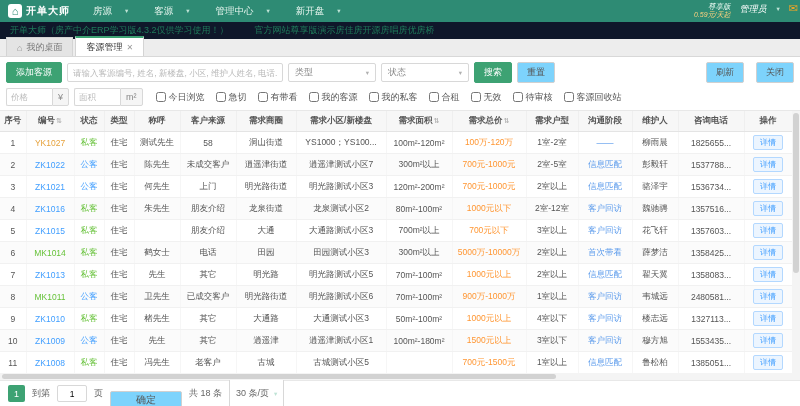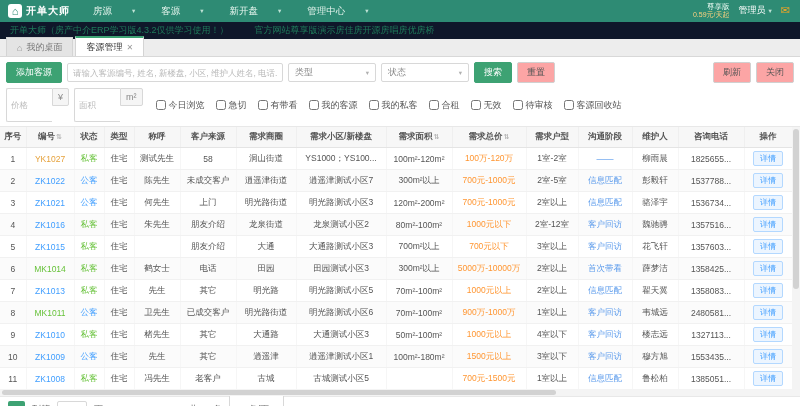--- a/index.html
+++ b/index.html
@@ -6,28 +6,28 @@
   html,body { width:800px; height:406px; overflow:hidden; background:#fff;
     font-family:"Liberation Sans","DejaVu Sans",sans-serif; font-size:9px; color:#444; }
 
   
   .topbar { height:22px; background:#2e8b74; display:flex; align-items:center; color:#fff; }
   .logo { display:flex; align-items:center; gap:4px; padding:0 10px 0 8px; }
   .logo-mark { width:14px; height:14px; background:#fff; border-radius:3px; color:#2e8b74;
     display:flex; align-items:center; justify-content:center; font-size:11px; line-height:1; }
   .logo-text { font-size:10px; font-weight:bold; letter-spacing:1px; }
   .menu { display:flex; height:100%; }
-  .menu-item { padding:0 13px; display:flex; align-items:center; gap:20px; font-size:9.5px;
+  .menu-item { padding:0 13px; display:flex; align-items:center; gap:13px; font-size:9.5px;
     color:#e6f5ee; cursor:pointer; }
   .caret { font-size:6.5px; color:#bfe3d6; }
-  .topbar-right { margin-left:auto; display:flex; align-items:center; gap:9px; padding-right:10px; }
+  .topbar-right { margin-left:auto; display:flex; align-items:flex-start; gap:9px; padding-right:2px;font-style:italic; }
   .promo { text-align:right; line-height:1.15; }
   .promo .l1 { font-size:7.5px; color:#eafaf2; }
   .promo .l2 { font-size:7px; color:#ffd27f; }
-  .user { display:flex; align-items:center; gap:3px; font-size:9px; cursor:pointer; }
+  .user { display:flex; align-items:center; gap:10px; font-size:9px; cursor:pointer; }
   .mail { color:#f5a623; font-size:11px; cursor:pointer; line-height:1; }
 
   
   .noticebar { height:17px; background:#0f172a; display:flex; align-items:center;
     padding:0 10px; color:#1e7a5a; }
   .notice-text { margin-right:26px; }
   .notice-links { display:flex; }
   .notice-link { color:#1e7a5a; text-decoration:none; cursor:pointer; }
 
   
@@ -38,32 +38,32 @@
     display:flex; align-items:center; gap:4px; cursor:pointer; }
   .tab.active { background:#fff; color:#333; border-top:2px solid #3da273; }
   .tab .close-x { color:#999; font-size:8px; cursor:pointer; }
   .home-ic { font-size:9px; color:#888; }
 
   
   .toolbar { padding:5px 6px 4px; background:#fff; }
   .row1, .row2 { display:flex; align-items:center; gap:5px; }
   .row2 { margin-top:5px; }
   .btn { font-size:9px; border-radius:2px; padding:3px 9px; cursor:pointer;
-    border:1px solid #d0d0d0; background:#fca5a5; color:#555; font-family:inherit; }
+    border:1px solid #d0d0d0; background:#7dd3fc; color:#555; font-family:inherit; }
   .btn-green { background:#3da273; color:#fff; border-color:#3da273; }
   .search-input { width:216px; height:19px; border:1px solid #d8d8d8; border-radius:2px;
     padding:0 5px; font-size:8.5px; color:#333; font-family:inherit; }
   .search-input::placeholder { color:#b9b9b9; }
   .select { width:88px; height:19px; border:1px solid #d8d8d8; border-radius:2px;
     display:flex; align-items:center; justify-content:space-between; padding:0 6px;
     color:#8a8a8a; background:#fff; cursor:pointer; }
   .select .caret { color:#b0b0b0; }
-  .right-group { margin-left:auto; display:flex; gap:5px; }
+  .right-group { margin-left:auto; display:flex; gap:12px; }
   .input-group { display:flex; }
-  .input-group input { width:46px; height:34px; border:1px solid #d8d8d8; border-right:none;
+  .input-group input { width:46px; height:18px; border:1px solid #d8d8d8; border-right:none;
     border-radius:2px 0 0 2px; padding:0 4px; font-size:8.5px; font-family:inherit; }
   .input-group input::placeholder { color:#b9b9b9; }
   .input-suffix { height:18px; border:1px solid #d8d8d8; background:#f5f5f5;
     border-radius:0 2px 2px 0; display:flex; align-items:center; padding:0 5px; color:#888; }
   .checkboxes { display:flex; align-items:center; gap:11px; margin-left:8px; }
   .checkbox { display:flex; align-items:center; gap:3px; color:#555; cursor:pointer; }
   .checkbox input { width:10px; height:10px; margin:0; }
 
   
   .table-area { position:relative; border-top:1px solid #e8e8e8; height:270px; overflow:hidden; }
@@ -109,25 +109,25 @@
   <nav class="menu">
       <div class="menu-item">
         <span>房源</span>
         <span class="caret">▾</span>
       </div>
       <div class="menu-item">
         <span>客源</span>
         <span class="caret">▾</span>
       </div>
       <div class="menu-item">
-        <span>新开盘</span>
+        <span>管理中心</span>
         <span class="caret">▾</span>
       </div>
       <div class="menu-item">
-        <span>管理中心</span>
+        <span>新开盘</span>
         <span class="caret">▾</span>
       </div>
     </nav>
   <div class="topbar-right">
     <div class="promo">
       <div class="l1">尊享版</div>
       <div class="l2">0.59元/天起</div>
     </div>
     <div class="user">
       <span>管理员</span>

